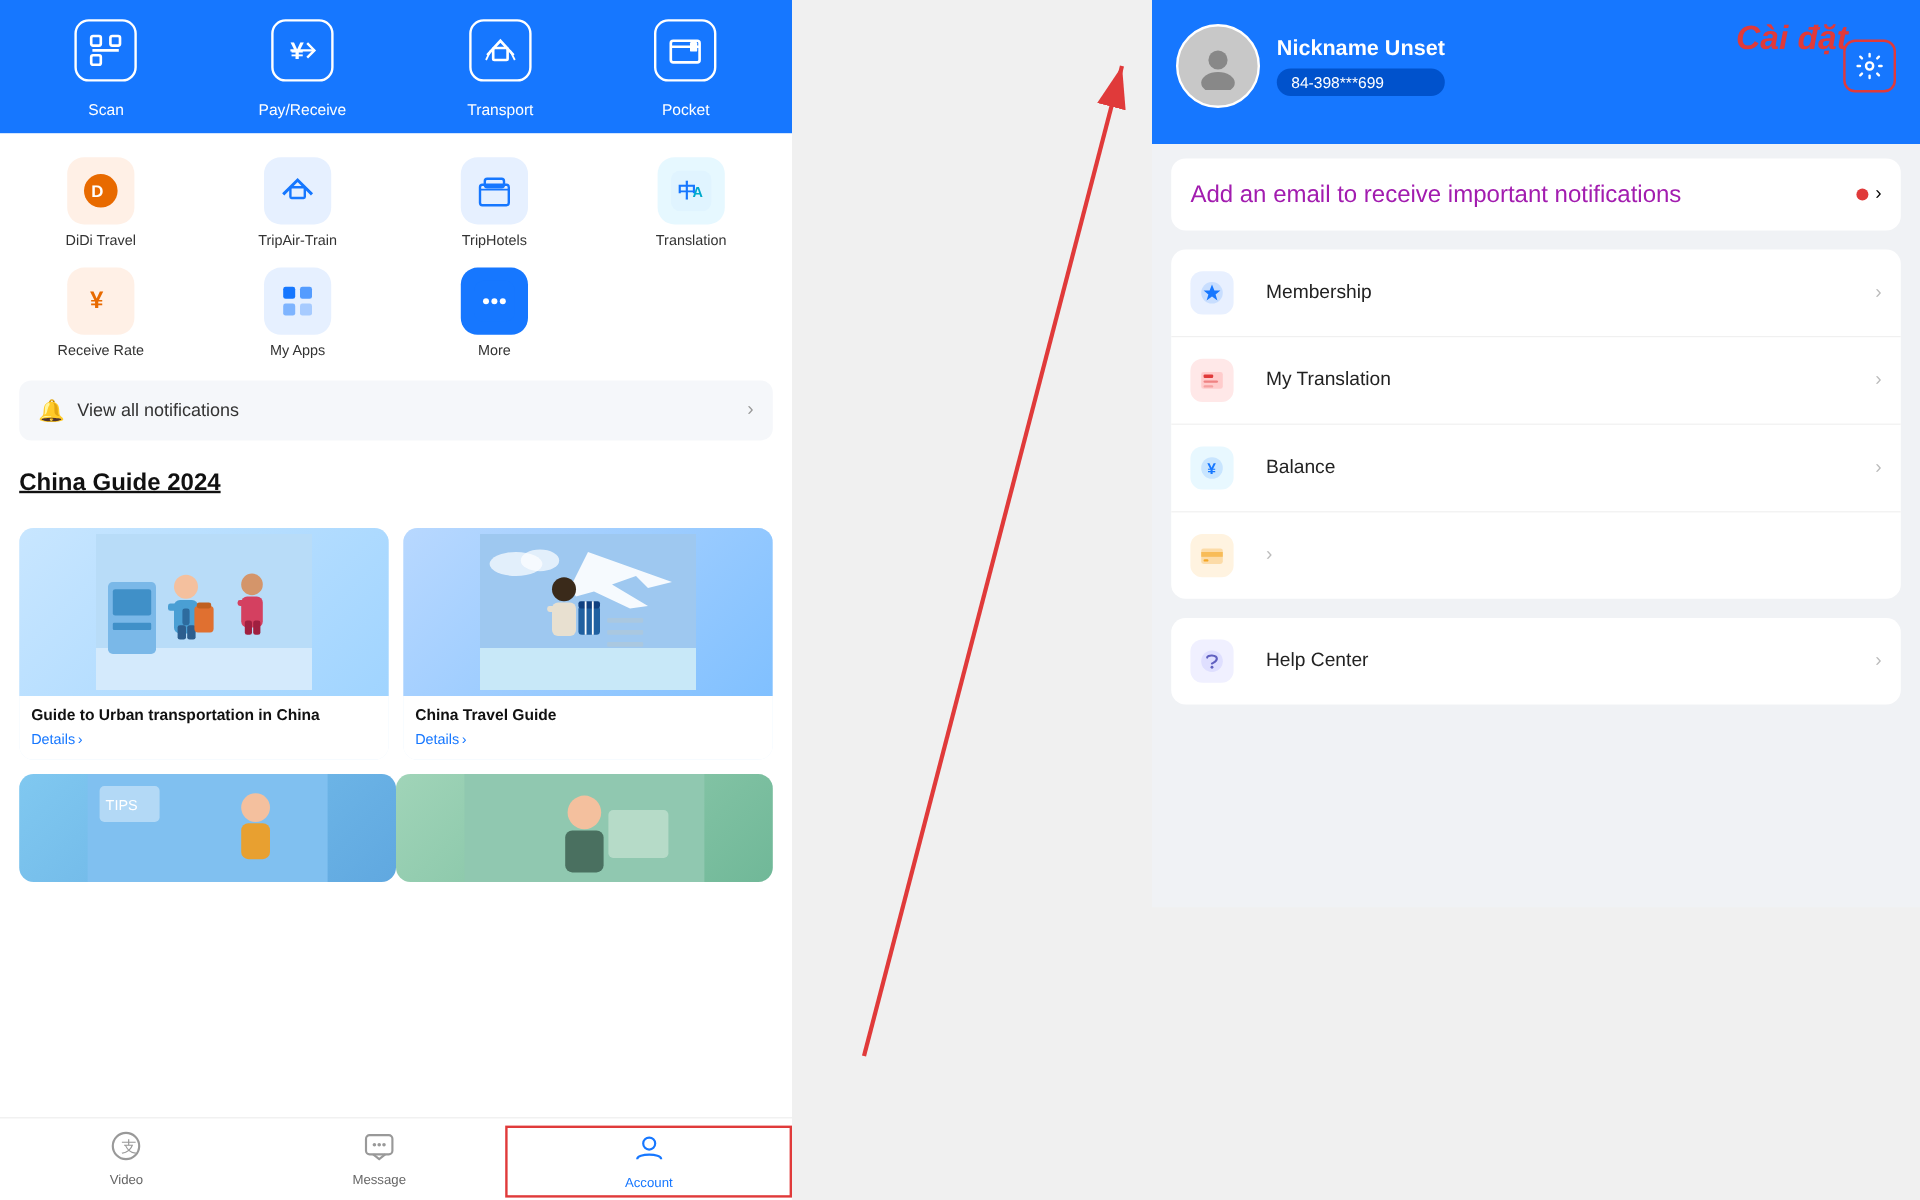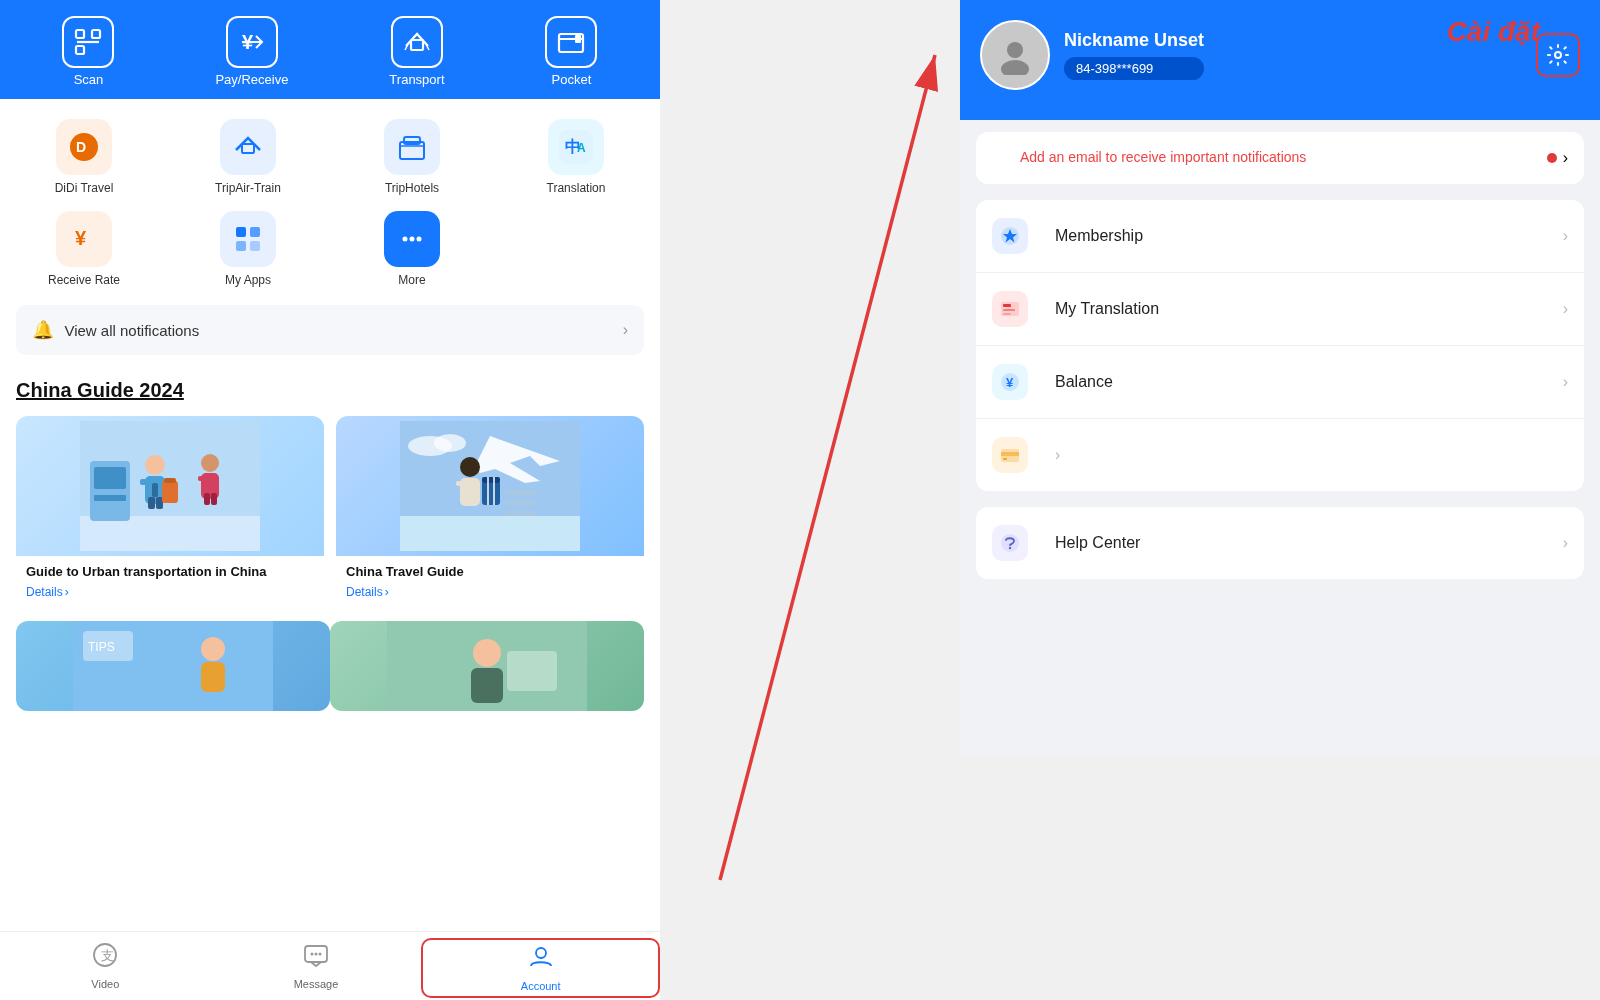--- a/index.html
+++ b/index.html
@@ -29,21 +29,21 @@
       display: flex;
       justify-content: space-around;
       align-items: center;
     }
 
     .top-bar-item {
       display: flex;
       flex-direction: column;
       align-items: center;
       color: #fff;
-      gap: 4px;
+      gap: 16px;
       cursor: pointer;
     }
 
     .top-bar-item .icon-box {
       width: 52px;
       height: 52px;
       border: 2.5px solid #fff;
       border-radius: 12px;
       display: flex;
       align-items: center;
@@ -134,20 +134,21 @@
       display: grid;
       grid-template-columns: 1fr 1fr;
       gap: 12px;
     }
 
     .guide-card {
       border-radius: 12px;
       overflow: hidden;
       background: #e8f4ff;
       cursor: pointer;
+      margin-top: 12px;
     }
 
     .guide-card-img {
       width: 100%;
       height: 140px;
       display: flex;
       align-items: center;
       justify-content: center;
       font-size: 50px;
       position: relative;
@@ -204,21 +205,21 @@
     .bottom-nav-item.active {
       color: #1677ff;
     }
 
     .bottom-nav-item .nav-icon {
       font-size: 22px;
     }
 
     .bottom-nav-item.account-item {
       border: 2.5px solid #e03a3a;
-      border-radius: 10px;
+      border-radius: 0;
       padding: 4px 12px;
       margin: -4px 0;
     }
 
     
     .phone-right {
       width: 640px;
       height: 756px;
       background: #f0f2f5;
       display: flex;
@@ -298,25 +299,24 @@
       margin: 12px 16px;
       border-radius: 12px;
       padding: 16px;
       display: flex;
       align-items: center;
       justify-content: space-between;
       cursor: pointer;
     }
 
     .email-notice .notice-text {
-      font-size: 14px;
-      color: #ef4444;
+      font-size: 20px;
+      color: #a21caf;
       flex: 1;
       line-height: 1.4;
-      margin-left: 28px;
     }
 
     .email-notice .notice-right {
       display: flex;
       align-items: center;
       gap: 6px;
     }
 
     .red-dot {
       width: 10px;

